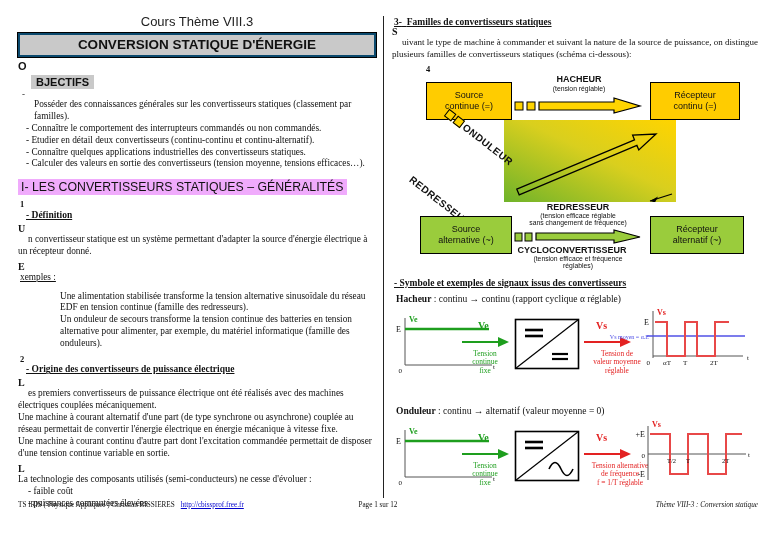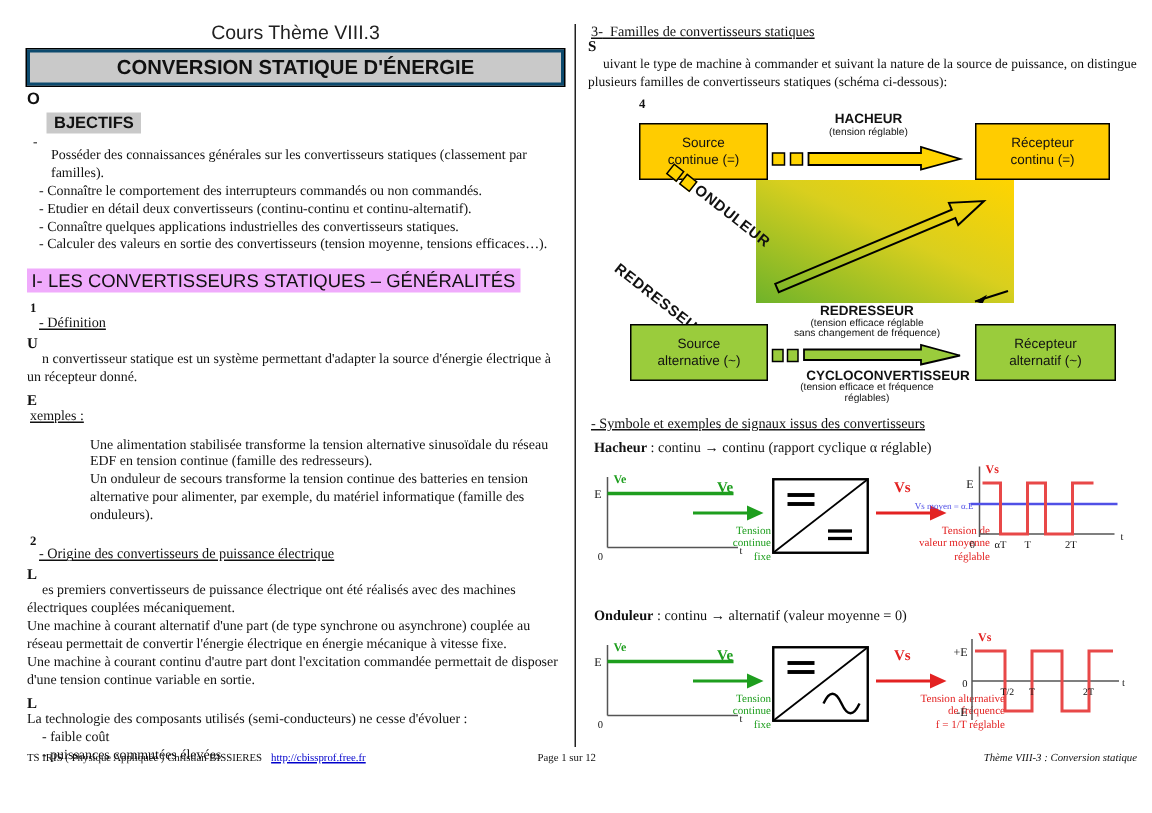--- a/index.html
+++ b/index.html
@@ -21,21 +21,21 @@
   .obj-head{display:inline-block;background:#c9c9c9;font-weight:bold;font-size:11px;
             padding:1px 5px;margin-left:13px;margin-top:1px;}
   .lone-dash{font-size:9px;margin-left:4px;line-height:1;}
   .body-txt{font-size:9.3px;line-height:1.28;}
   .obj-list{margin:0 0 0 8px;}
   .obj-list div{font-size:9.3px;line-height:1.28;}
   .obj-first{margin-left:8px;}
   .sec-head{display:inline-block;background:#f0abfc;font-weight:normal;font-size:12.3px;
             padding:1px 3px;margin-top:9px;}
   .num{font-weight:bold;font-size:8.5px;line-height:1;margin-top:5px;margin-left:2px;}
-  .sub-head{font-weight:normal;font-size:9.5px;text-decoration:underline;margin-left:8px;margin-top:1px;}
+  .sub-head{font-weight:bold;font-size:9.5px;text-decoration:underline;margin-left:8px;margin-top:1px;}
   .indent{ text-indent:10px;}
   .examples{margin-left:42px;margin-top:7px;}
   .tech-list{margin-left:10px;}
 
   
   #col-right{position:absolute;left:392px;top:16px;width:366px;}
   .r-body{font-size:9px;line-height:1.28;}
 
   
   #fam{position:relative;width:360px;height:200px;font-family:"Liberation Sans",sans-serif;}
@@ -51,21 +51,21 @@
        font-weight:bold;font-size:10px;letter-spacing:0.5px;white-space:nowrap;display:flex;align-items:center;gap:2px;}
   .sq{display:inline-block;width:7px;height:7px;border:1px solid #000;}
   .sq.y{background:#FFD400;} .sq.g{background:#9ACC3C;}
 
   
   .conv-line{font-size:9.5px;margin:6px 0 2px 4px;}
   .conv-line b{font-weight:bold;}
   .fig-row{position:relative;height:94px;}
   .cgroup{position:absolute;left:70px;top:12px;width:205px;height:80px;}
   .vlabel{position:absolute;font-weight:bold;font-size:10px;}
-  .cap{position:absolute;font-size:7.4px;line-height:1.2;text-align:right;}
+  .cap{position:absolute;font-size:7.4px;line-height:1.2;text-align:center;}
   .green-t{color:#1e9e1e;} .red-t{color:#e32222;}
 
   
   #footer{position:absolute;left:18px;right:10px;top:501px;font-size:7.2px;display:flex;}
   #footer .f-left{flex:0 0 auto;}
   #footer .f-center{position:absolute;left:46%;}
   #footer .f-right{margin-left:auto;font-style:italic;}
   a.flink{color:#0000cc;text-decoration:underline;margin-left:6px;}
 </style>
 </head>
@@ -156,21 +156,21 @@
       </div>
 
       <div class="flabel" style="left:116px;top:128px;width:140px;">REDRESSEUR</div>
       <div class="fsub ml" style="left:110px;top:138px;width:152px;">(tension efficace réglable
 sans changement de fréquence)</div>
       <svg style="position:absolute;left:122px;top:155px;" width="132" height="15">
         <rect x="1" y="4" width="7" height="8" fill="#9ACC3C" stroke="#000"></rect>
         <rect x="11" y="4" width="7" height="8" fill="#9ACC3C" stroke="#000"></rect>
         <polygon points="22,4 100,4 100,1 126,8 100,14 100,11 22,11" fill="#9ACC3C" stroke="#000" stroke-width="1.2"></polygon>
       </svg>
-      <div class="flabel" style="left:124px;top:171px;width:152px;">CYCLOCONVERTISSEUR</div>
+      <div class="flabel" style="left:104px;top:171px;width:152px;">CYCLOCONVERTISSEUR</div>
       <div class="fsub ml" style="left:110px;top:181px;width:152px;">(tension efficace et fréquence
 réglables)</div>
       <div class="fbox green ml" style="left:28px;top:142px;width:90px;height:36px;">Source
 alternative (~)</div>
       <div class="fbox green ml" style="left:258px;top:142px;width:92px;height:36px;">Récepteur
 alternatif (~)</div>
     </div>
 
     <div class="sub-head" style="margin-left:2px;margin-top:4px;">-  Symbole et exemples de signaux issus des convertisseurs</div>
 

